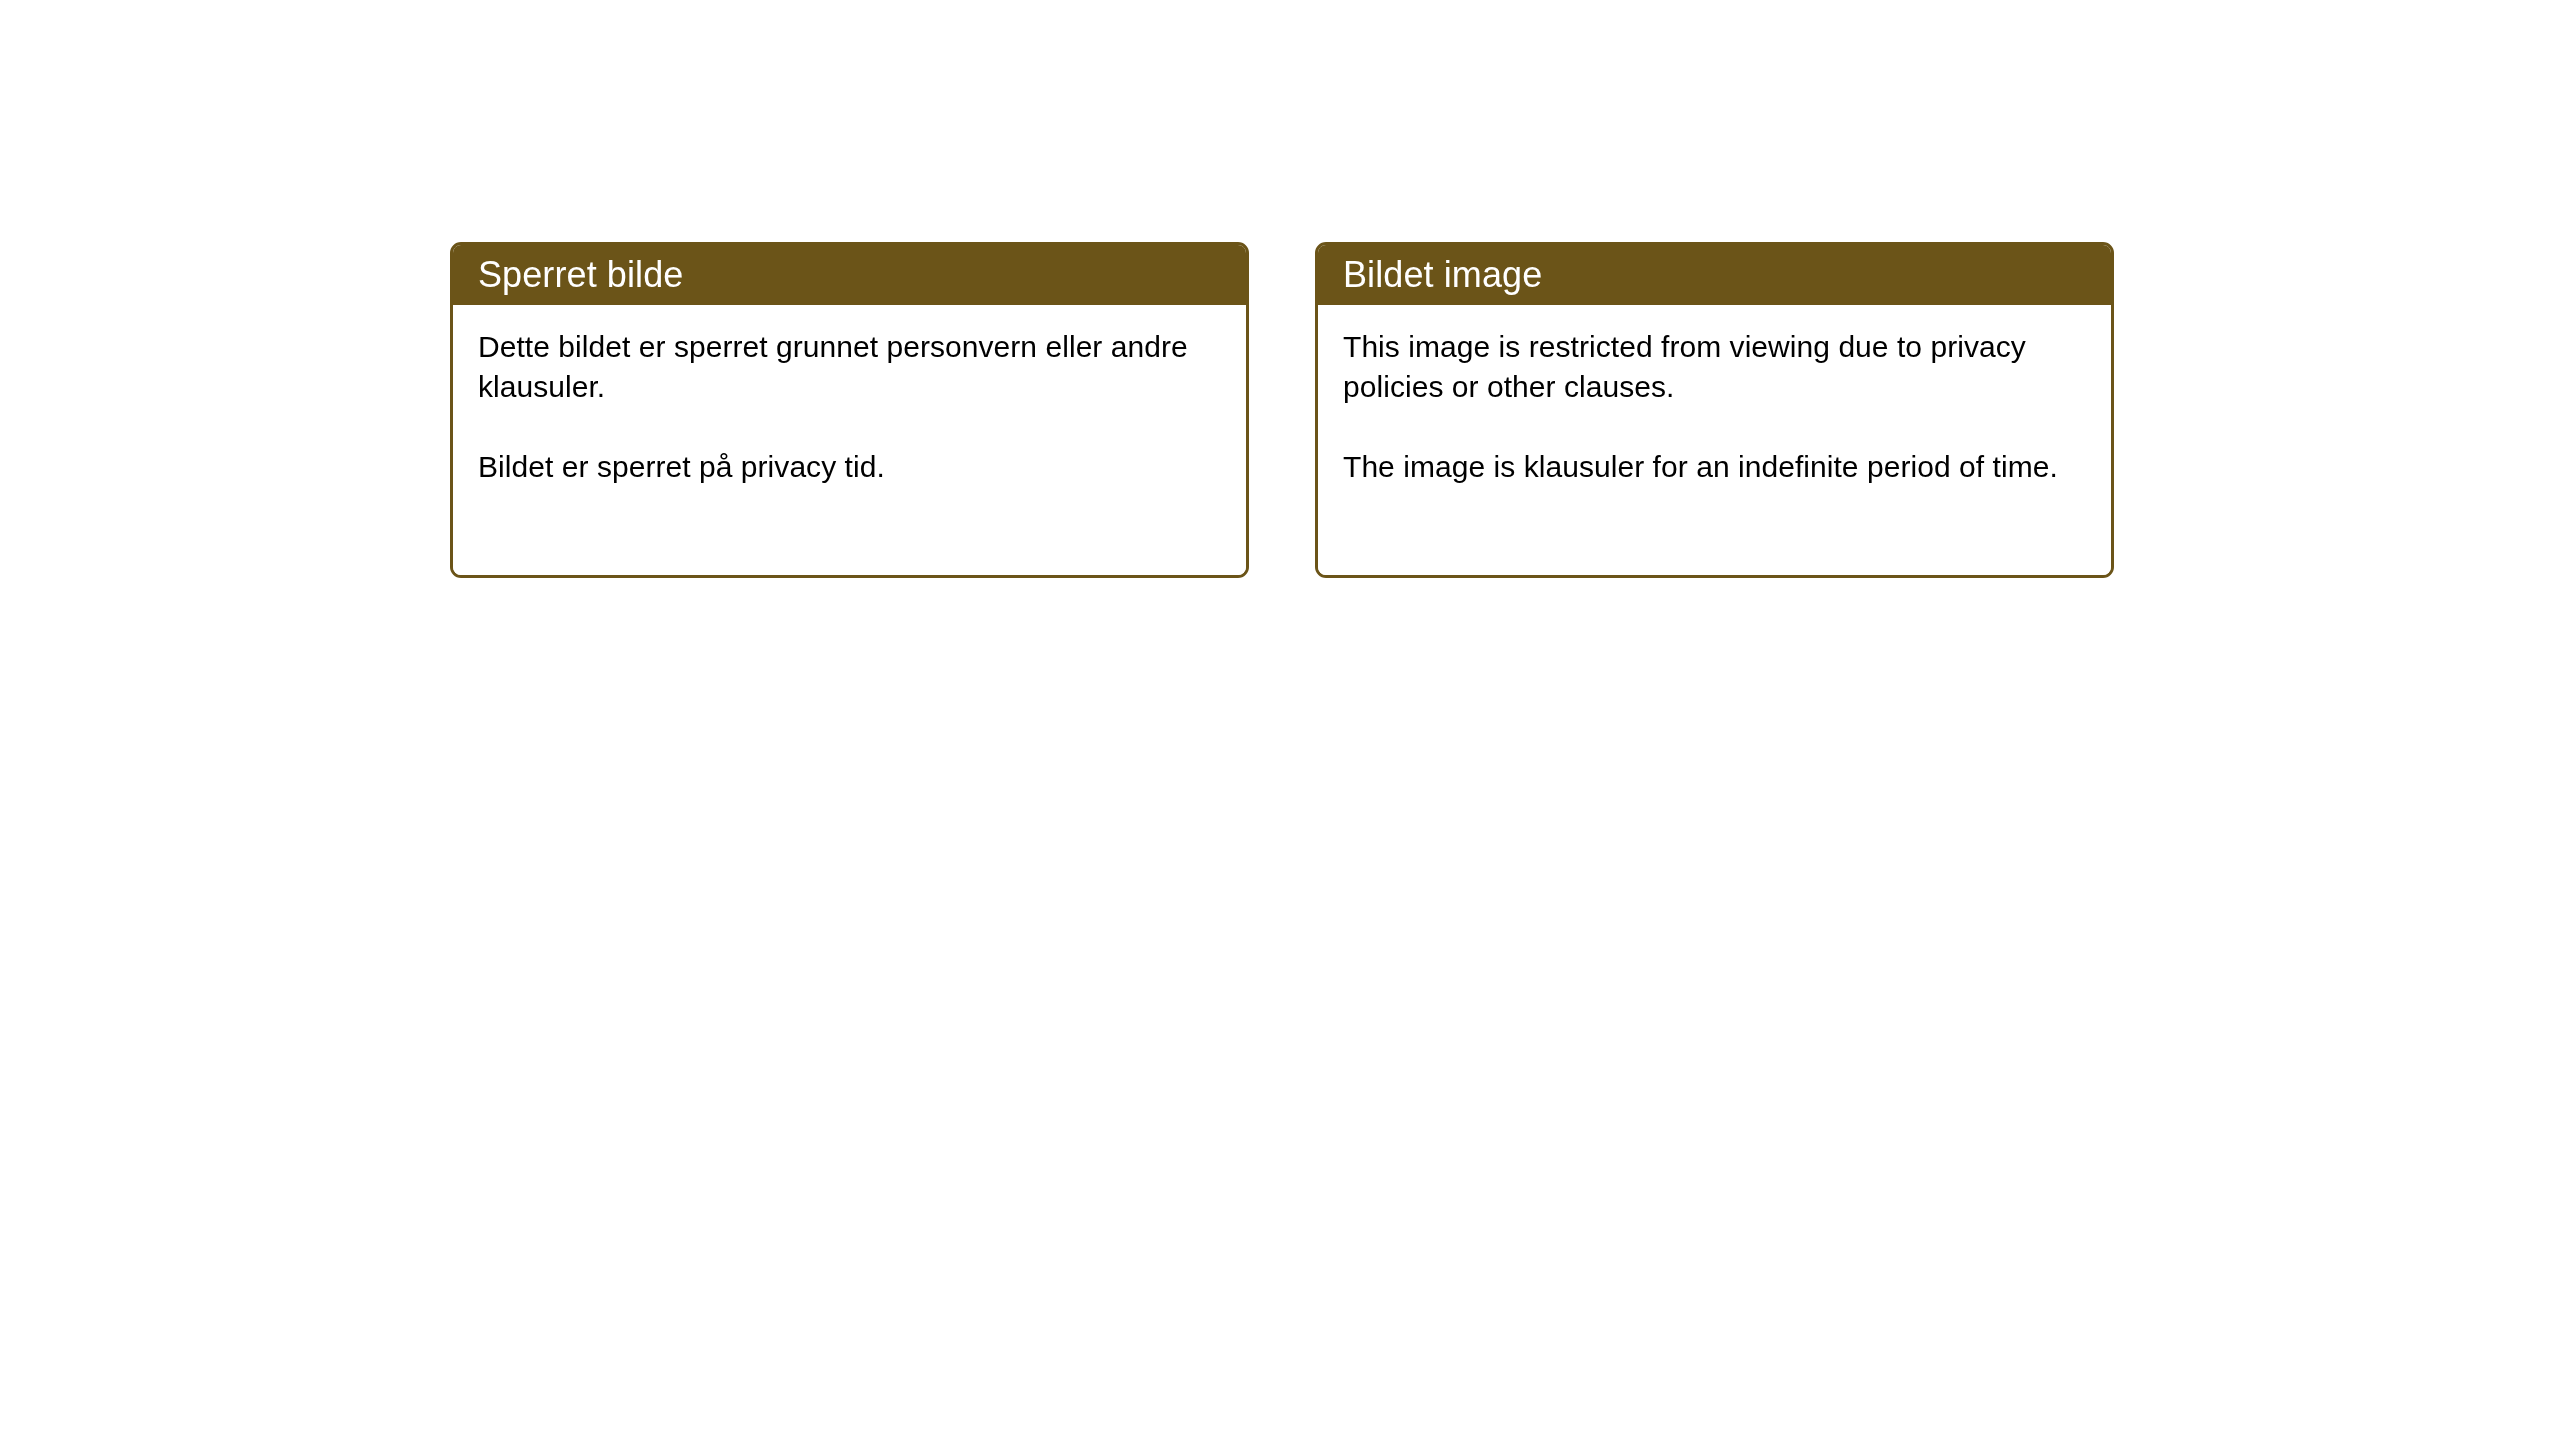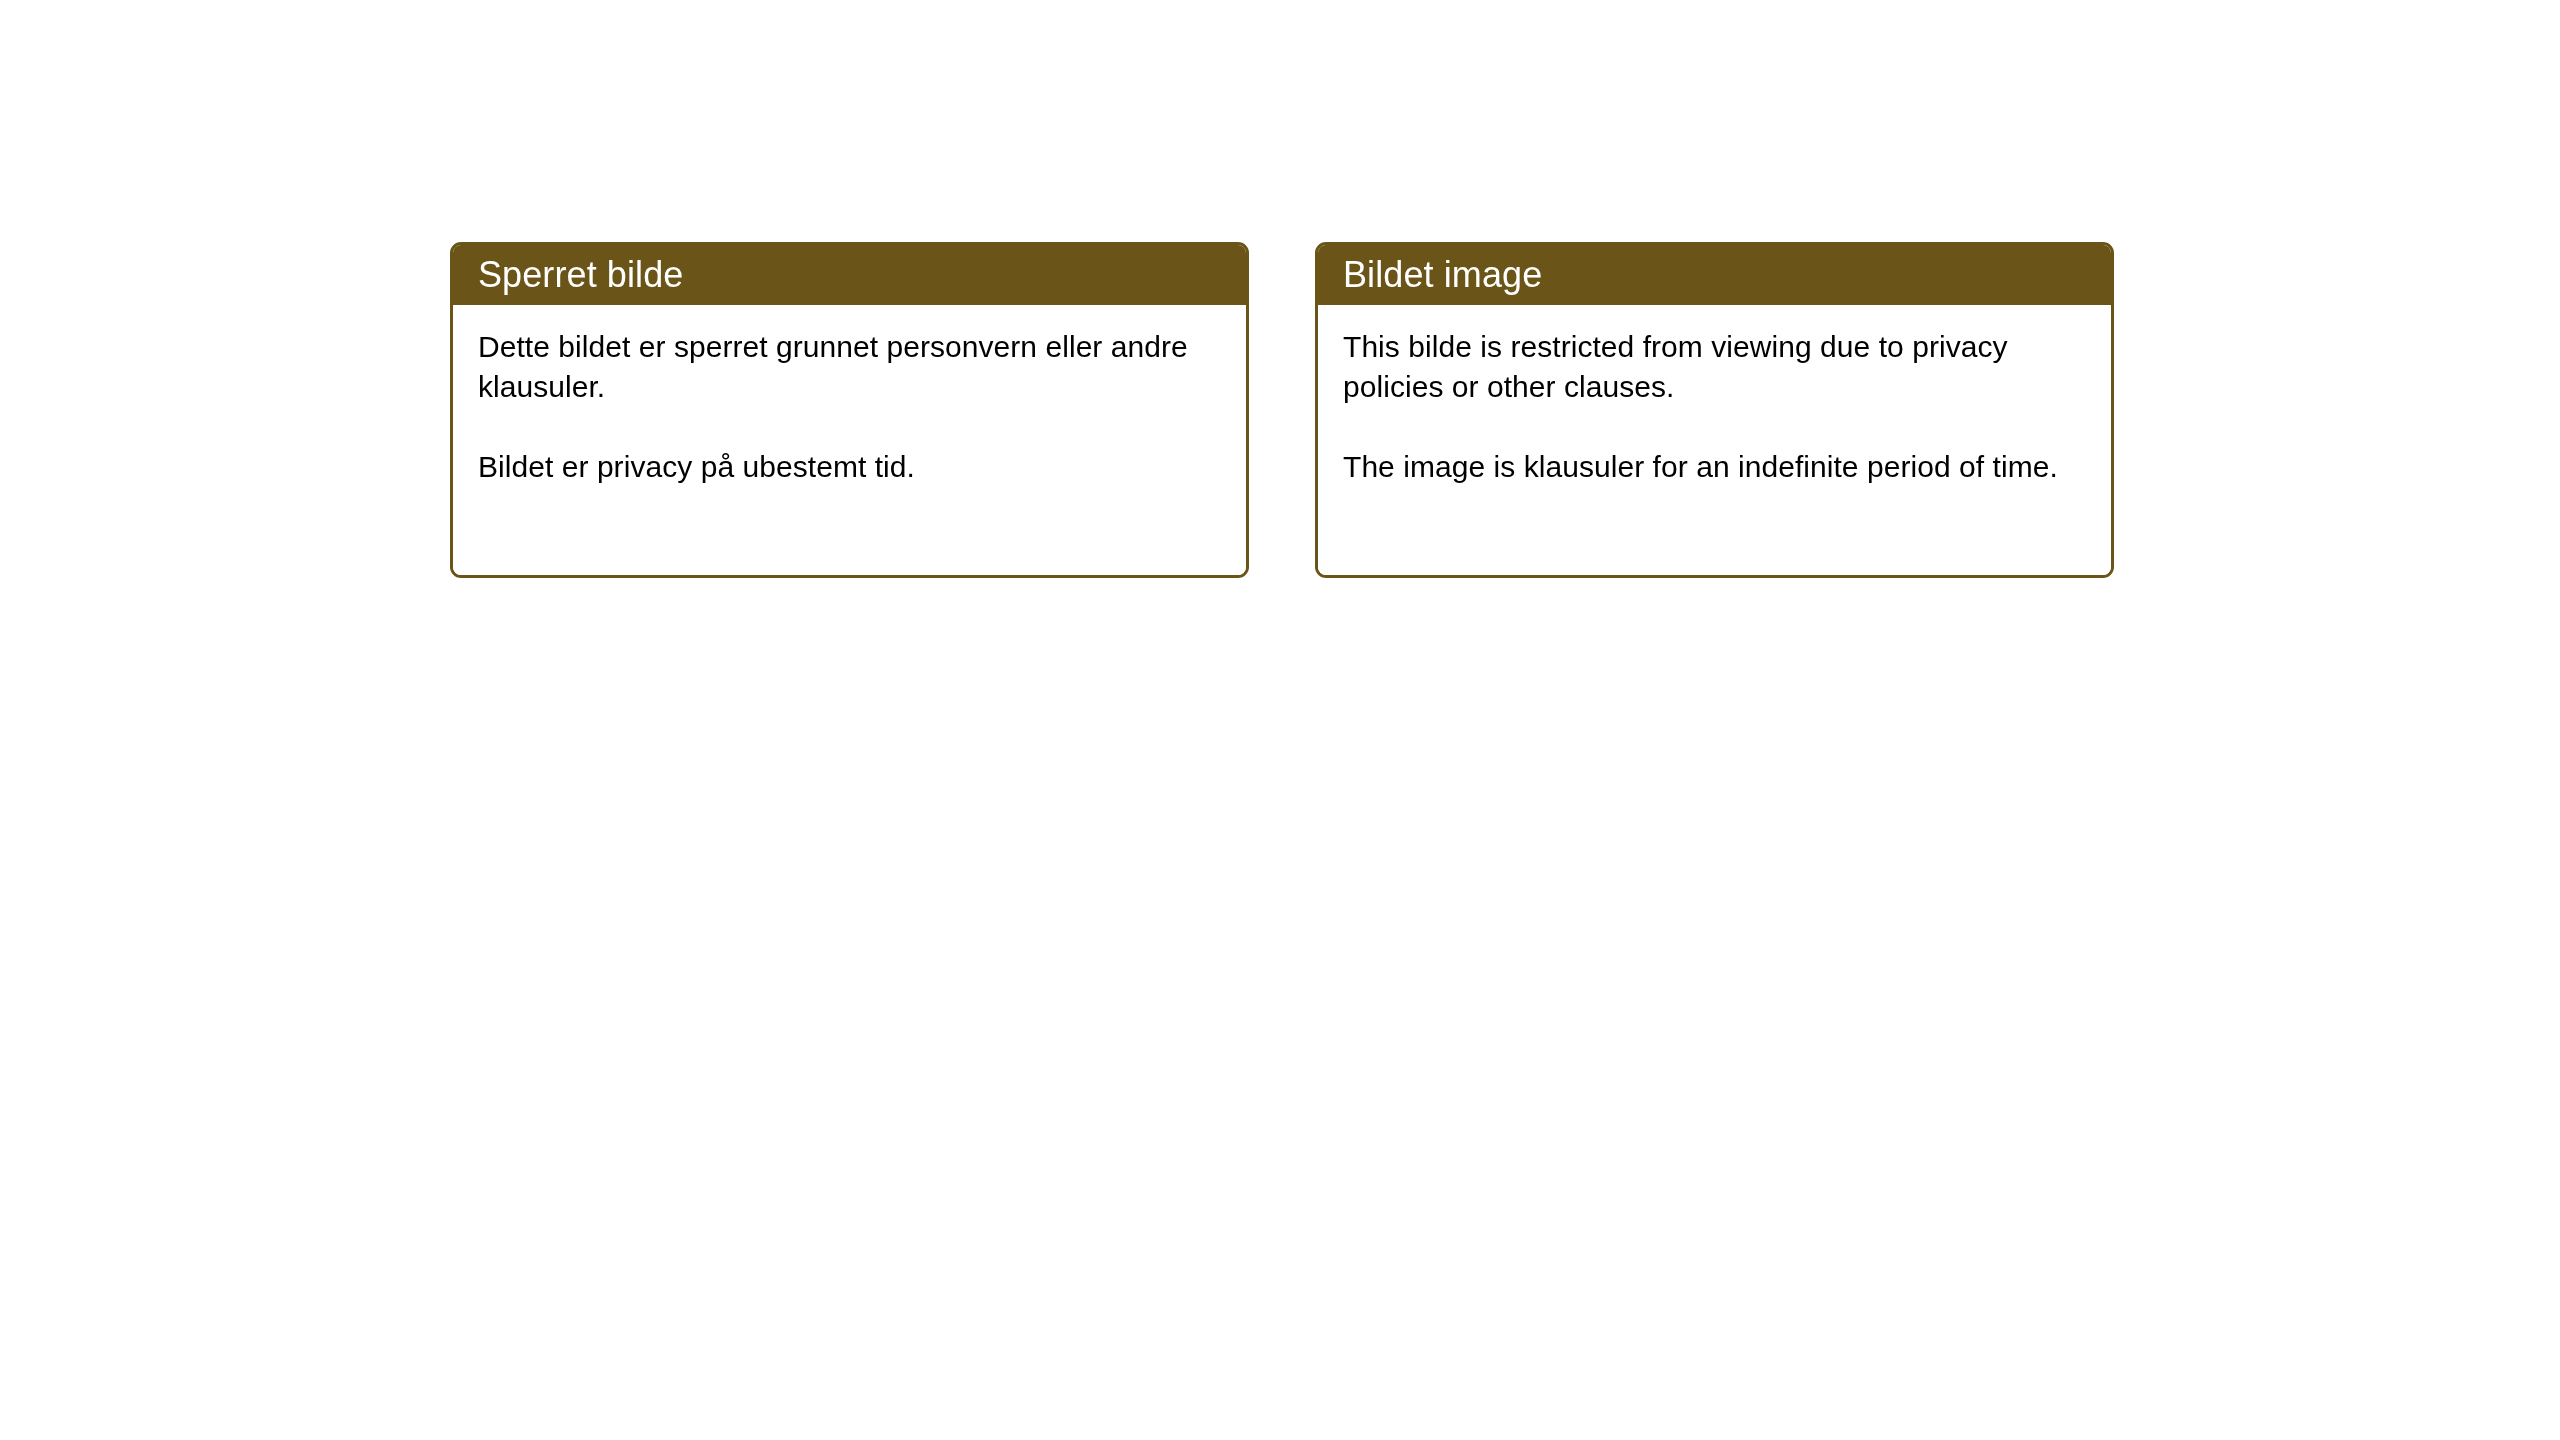--- a/index.html
+++ b/index.html
@@ -89,29 +89,29 @@
 <div class="page">
 
   <div class="cards">
 
     <section class="notice-card">
       <header class="notice-card__header">
         <span class="notice-card__title">Sperret bilde</span>
       </header>
       <div class="notice-card__body">
         <p class="notice-card__paragraph">Dette bildet er sperret grunnet personvern eller andre klausuler.</p>
-        <p class="notice-card__paragraph">Bildet er privacy på ubestemt tid.</p>
+        <p class="notice-card__paragraph">Bildet er sperret på privacy tid.</p>
       </div>
     </section>
 
     <section class="notice-card">
       <header class="notice-card__header">
         <span class="notice-card__title">Bildet image</span>
       </header>
       <div class="notice-card__body">
-        <p class="notice-card__paragraph">This bilde is restricted from viewing due to privacy policies or other clauses.</p>
+        <p class="notice-card__paragraph">This image is restricted from viewing due to privacy policies or other clauses.</p>
         <p class="notice-card__paragraph">The image is klausuler for an indefinite period of time.</p>
       </div>
     </section>
 
   </div>
 
 </div>
 
 </body></html>

